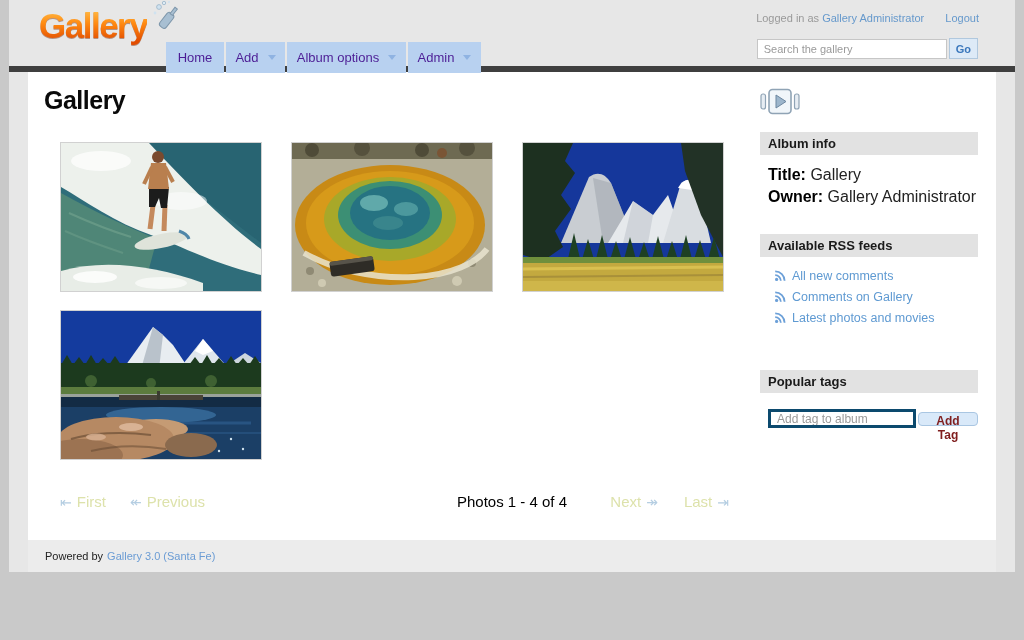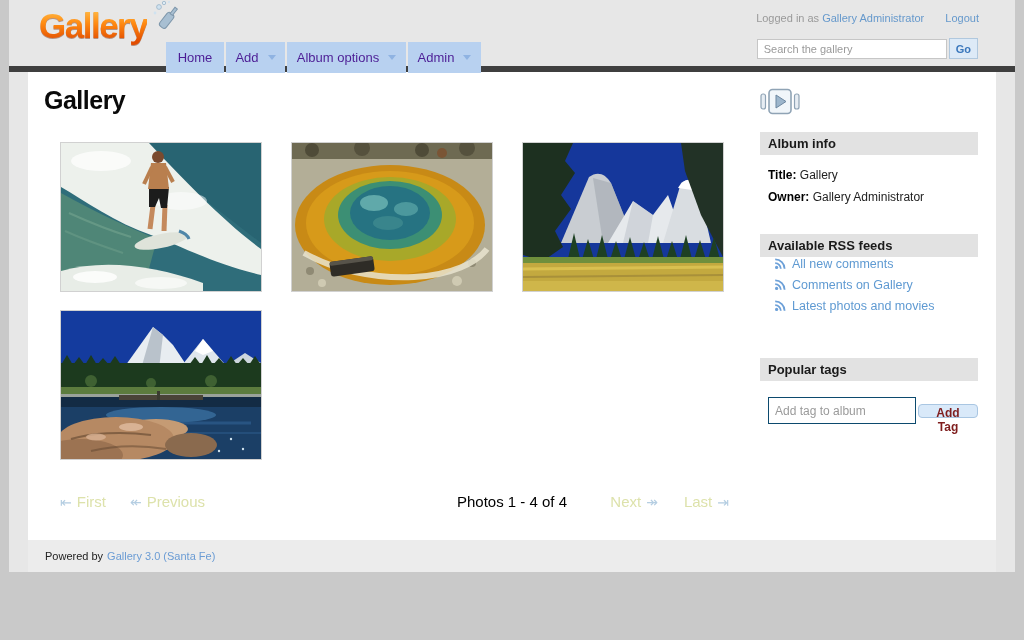--- a/index.html
+++ b/index.html
@@ -57,30 +57,30 @@
   .pager-right { position:absolute; right:267px; top:0; display:flex; gap:26px; }
   .pg { display:flex; align-items:center; gap:5px; color:#dde2ab; }
   .pgicon { color:#b5cee2; font-size:14px; }
   .pager-status { width:100%; text-align:center; color:#000; }
 
   
   .sidebar { position:absolute; left:732px; top:16px; width:218px; }
   .slideshow { cursor:pointer; display:inline-block; margin-bottom:13px; }
   .sidehead { background:#e2e2e2; height:23px; line-height:23px; padding-left:8px;
               font-size:13px; font-weight:bold; color:#1a1a1a; }
-  .info-line { margin:13px 0 0 8px; font-size:12px; color:#222; line-height:14px; }
+  .info-line { margin:13px 0 0 8px; font-size:16px; color:#222; line-height:14px; }
   .info-line + .info-line { margin-top:8px; }
   .info-line b { color:#000; }
   .rss-head { margin-top:30px; }
-  .rss-list { margin:0 0 0 14px; }
+  .rss-list { margin:12px 0 0 14px; }
   .rss-link { display:flex; align-items:center; gap:6px; margin-bottom:7px; font-size:12.5px;
               color:#5f9ad2; text-decoration:none; cursor:pointer; height:14px; }
   .tags-head { margin-top:45px; }
   .tagrow { margin:16px 0 0 8px; display:flex; align-items:center; }
-  .tag-input { width:148px; height:27px; border:1px solid #0c4a6e; font-size:12px; padding:0 6px;
+  .tag-input { width:148px; height:19px; border:3px solid #0c4a6e; font-size:12px; padding:0 6px;
                color:#333; outline:none; font-family:inherit; }
   .tag-input::placeholder { color:#9a9a9a; }
   .addtag-btn { margin-left:2px; height:14px; padding:1px 8px; background:#d9e9f9; border:1px solid #a9c6e2;
                 border-radius:4px; color:#7f1d1d; font-weight:bold; font-size:12px; cursor:pointer; font-family:inherit; }
 
   
   .footer { position:absolute; left:19px; top:540px; width:968px; height:32px; background:#ececec;
             display:flex; align-items:center; padding-left:17px; font-size:11px; color:#222; }
   .footer a { color:#6b9cd4; text-decoration:none; margin-left:4px; cursor:pointer; }
 </style>

